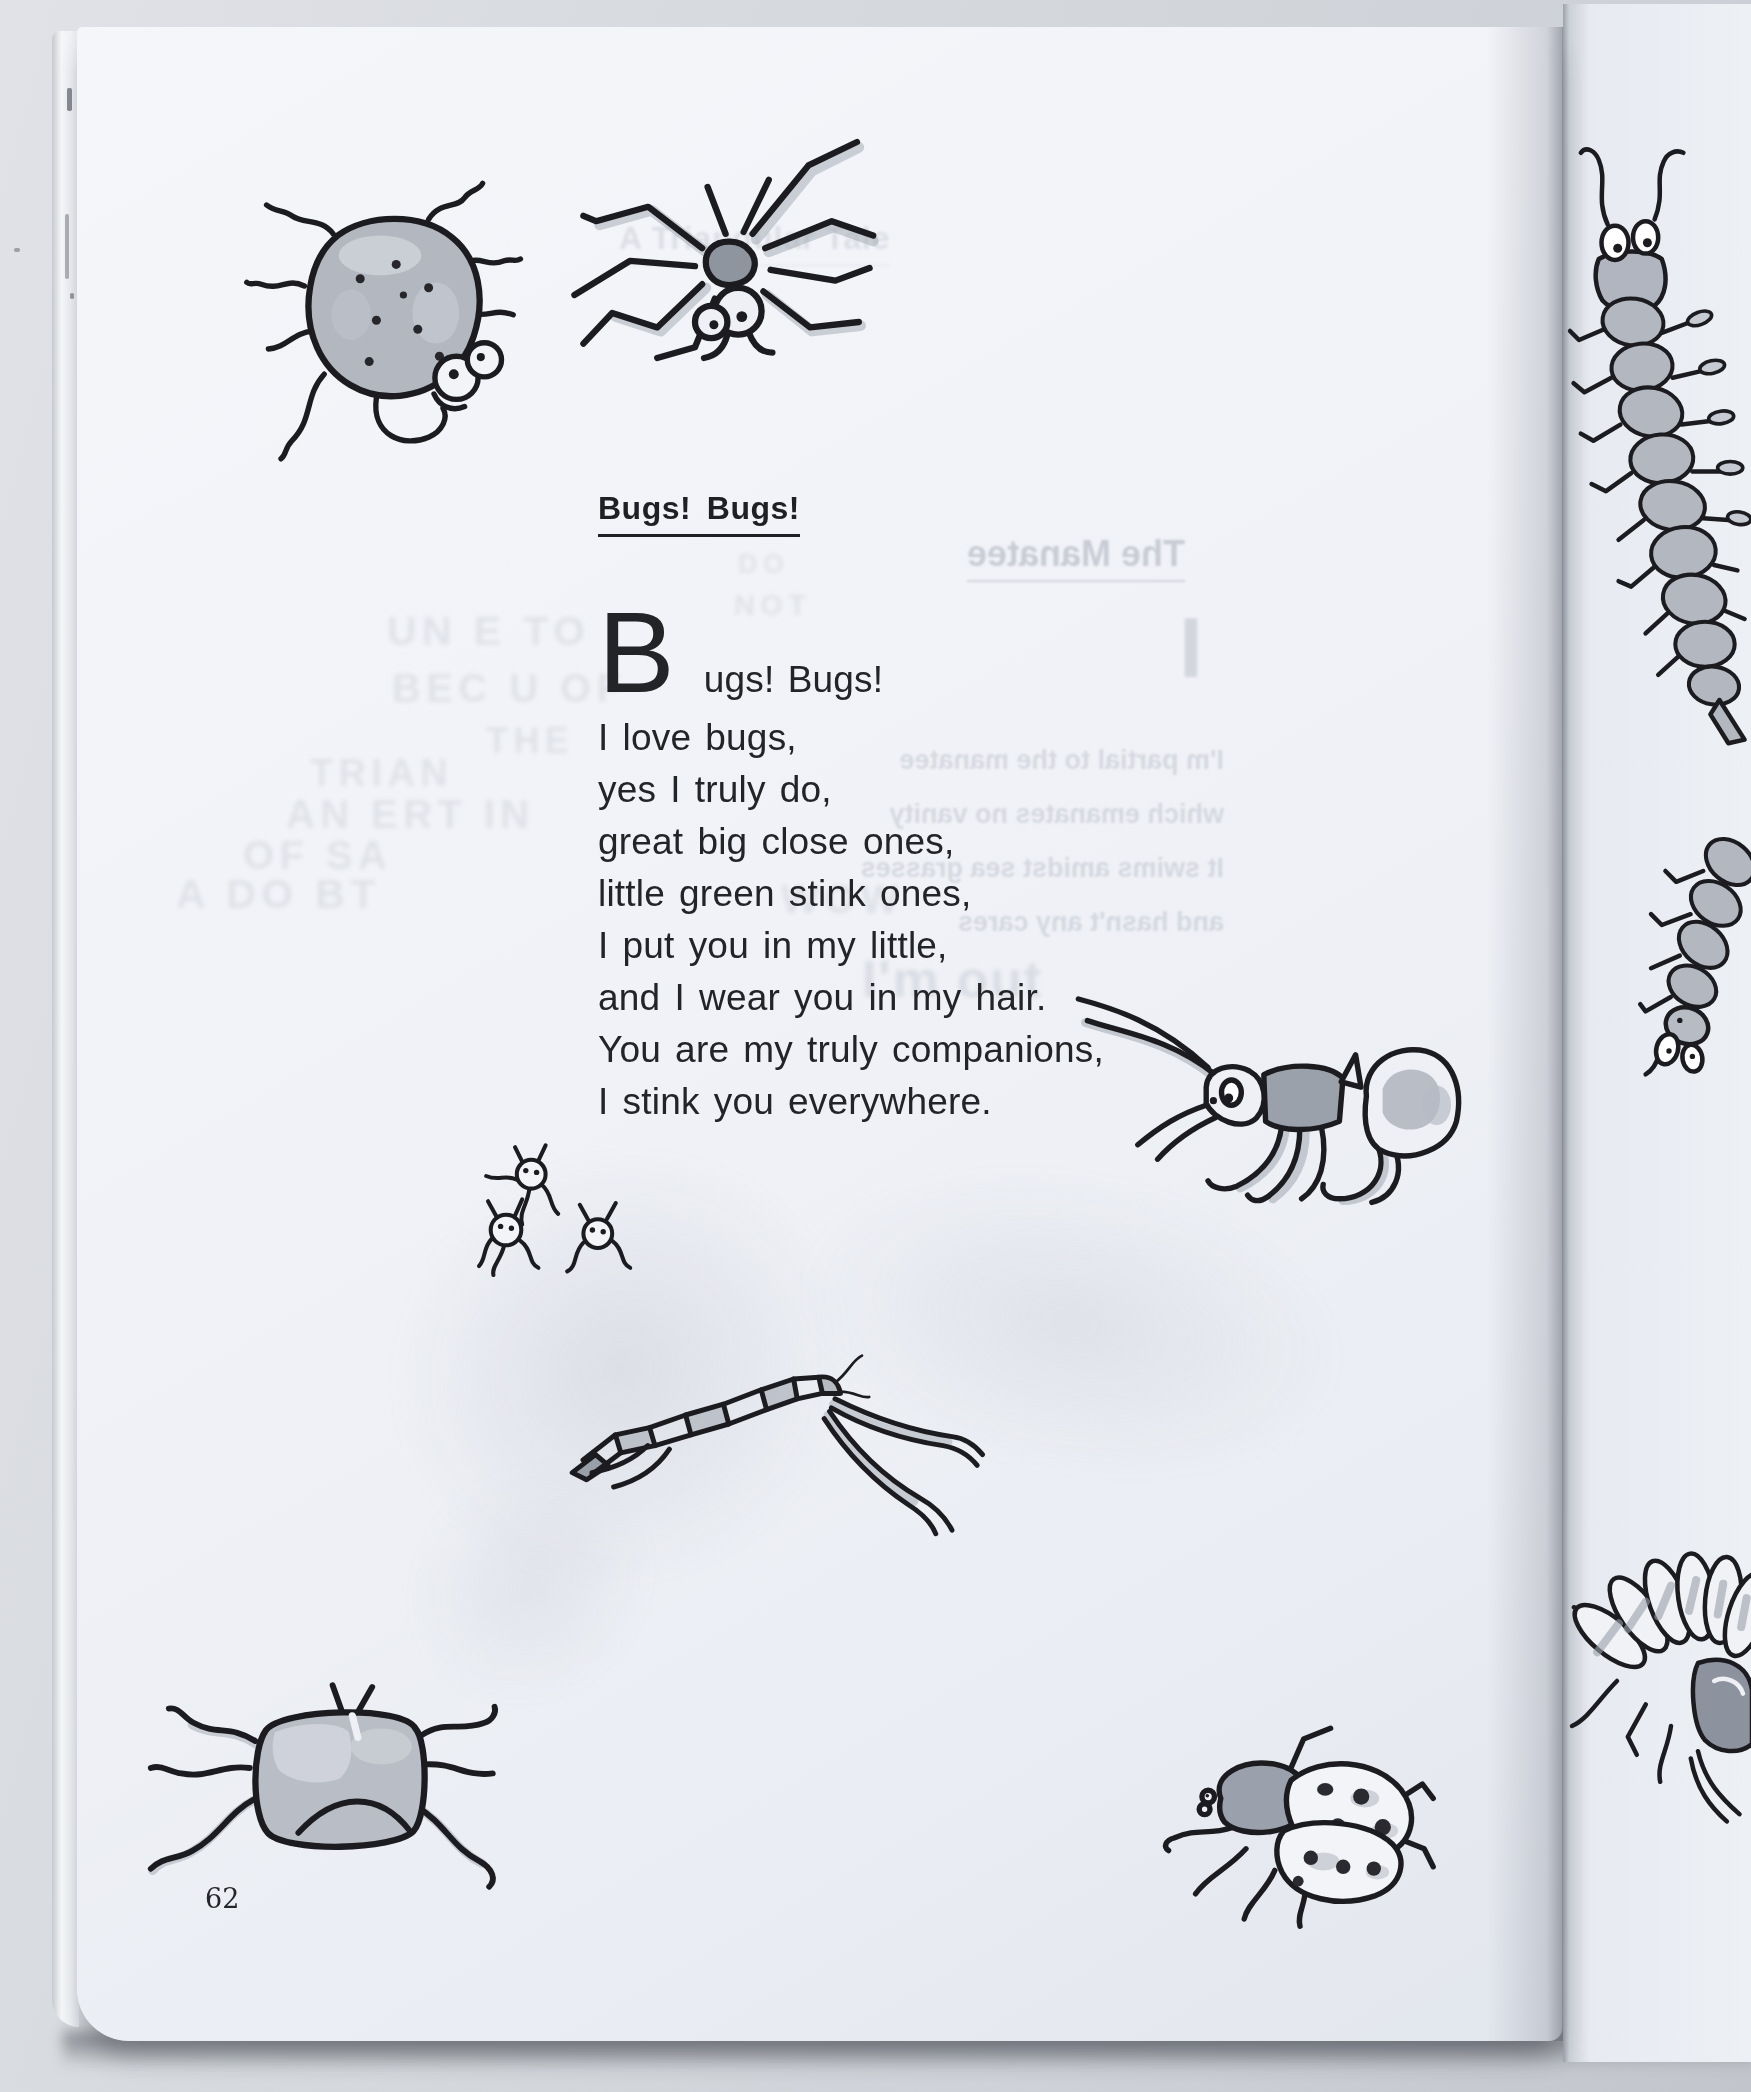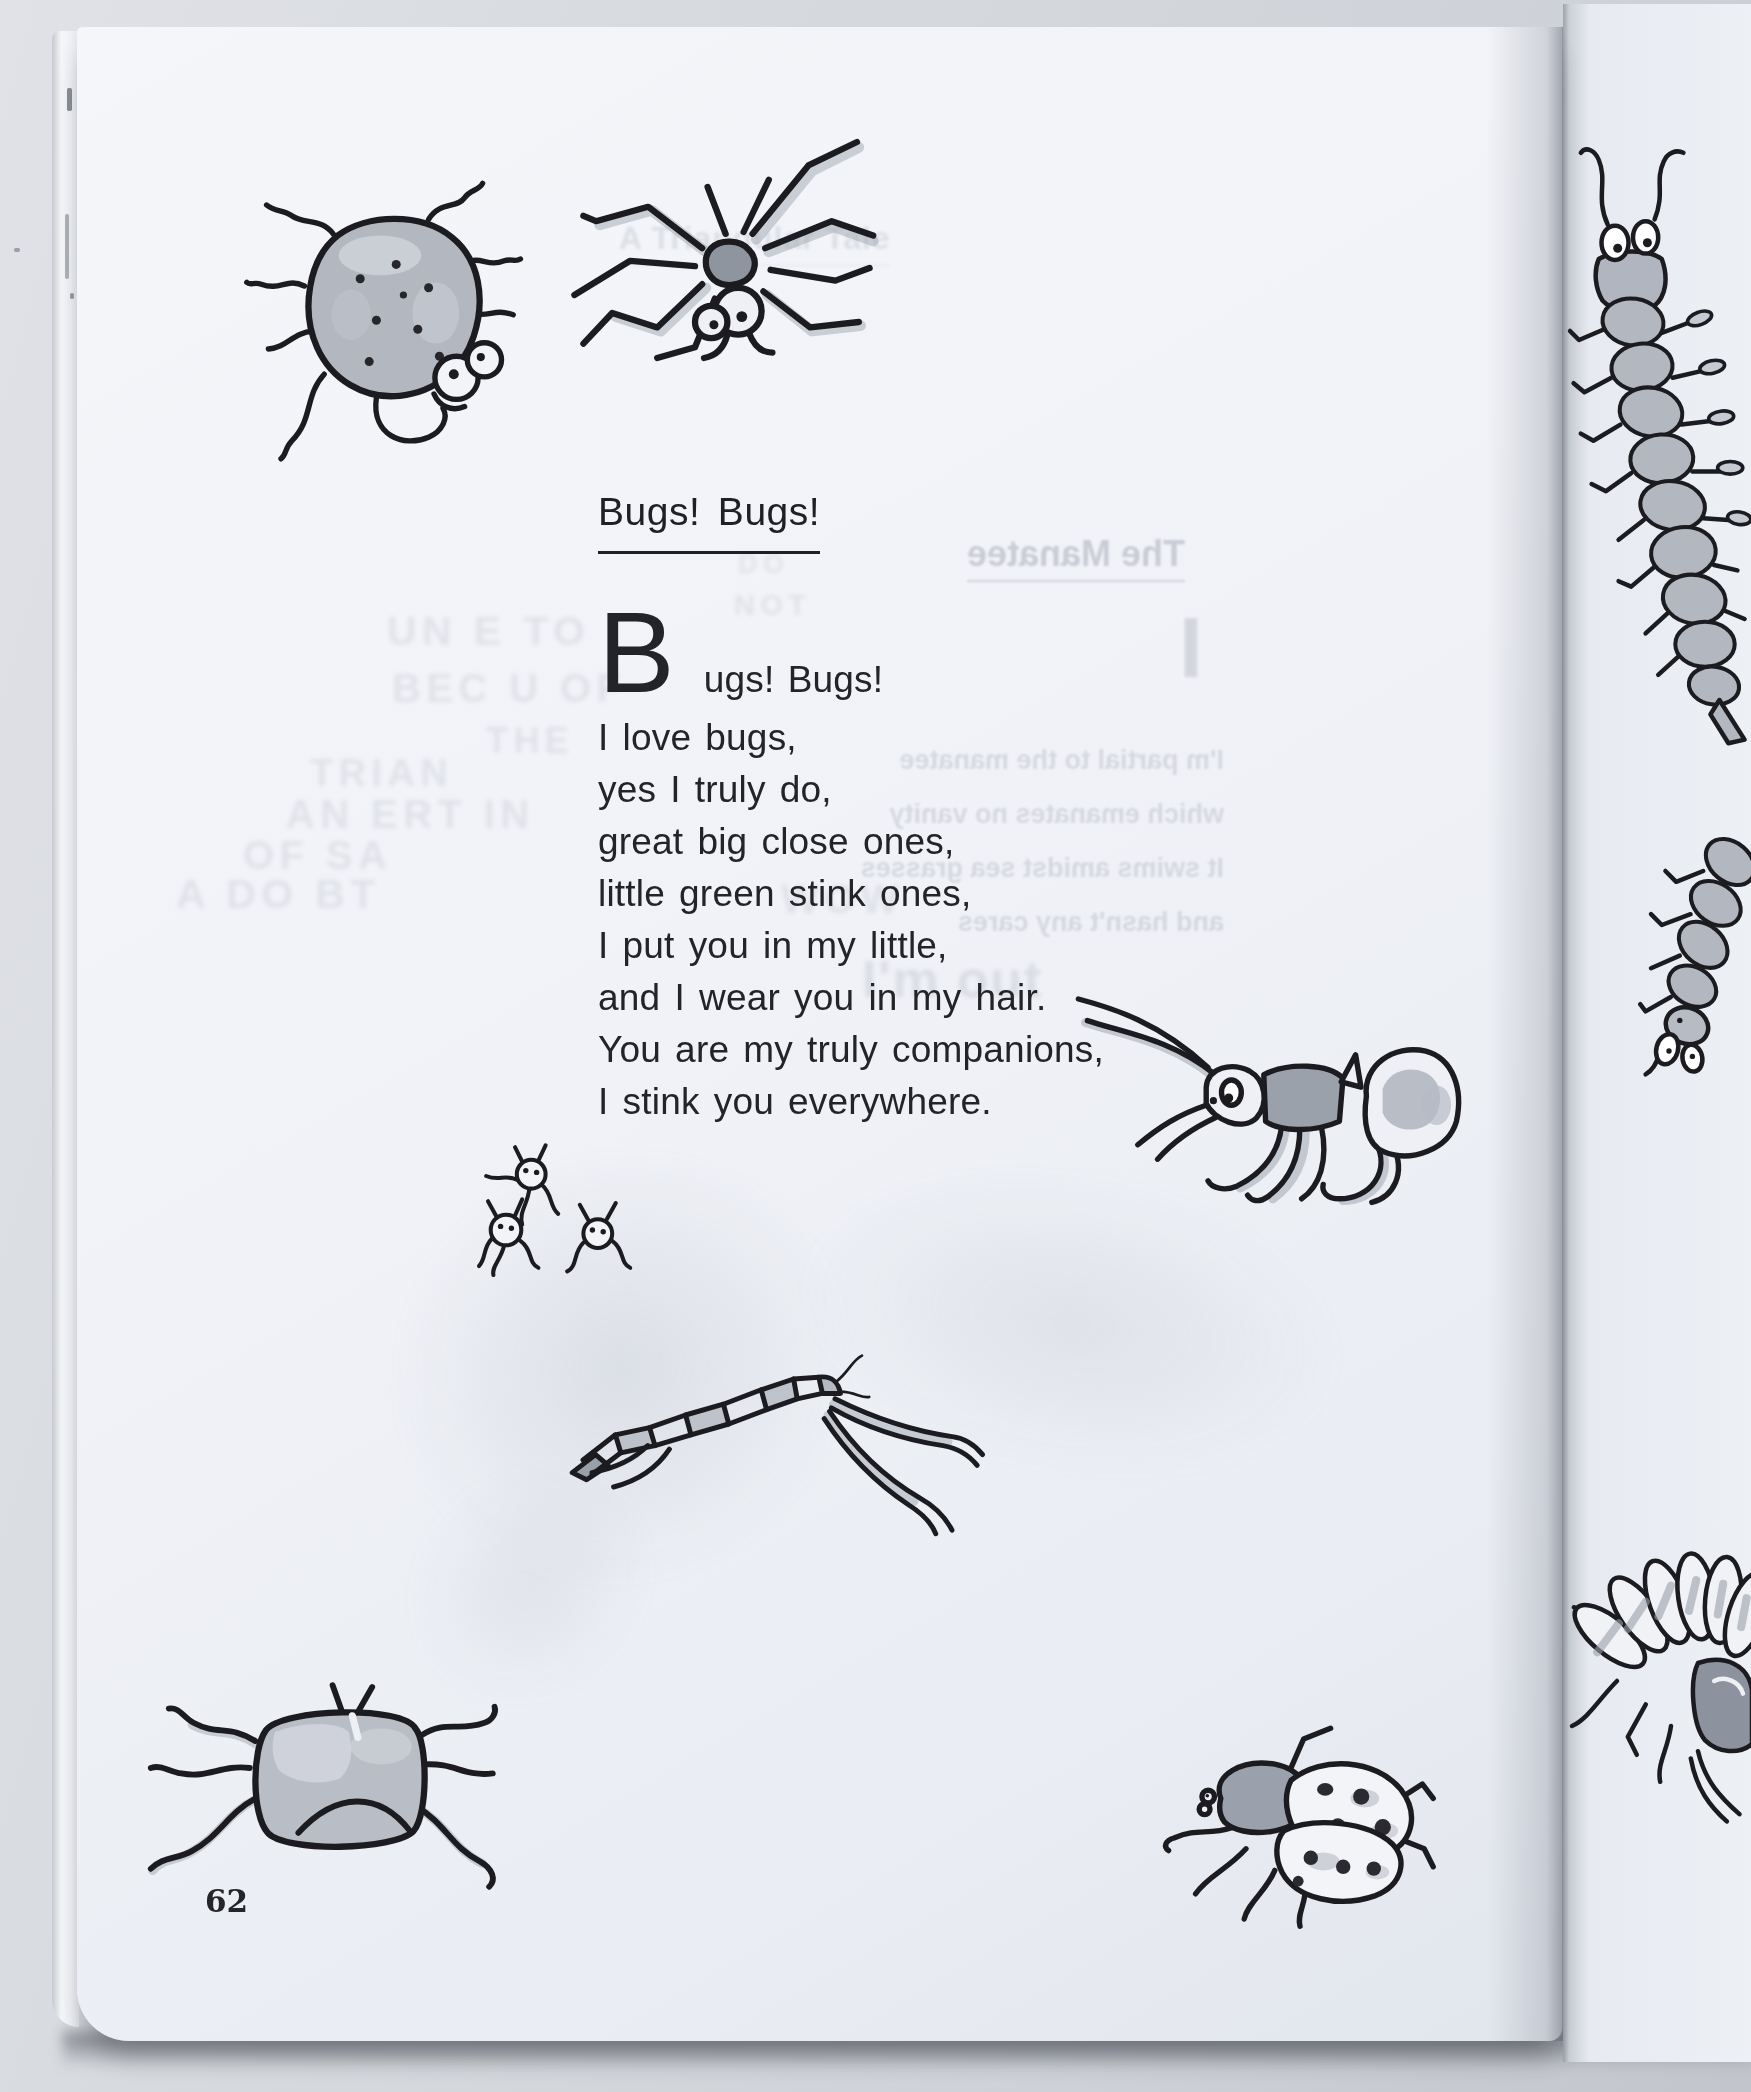--- a/index.html
+++ b/index.html
@@ -25,27 +25,27 @@
   .ghost-header{font-size:32px;letter-spacing:0.9px;opacity:.17;filter:blur(1.4px);
     border-bottom:1.8px solid rgba(111,117,133,.9);padding-bottom:8px;}
   .ghost-mirror-title{font-size:36px;opacity:.3;filter:blur(0.9px);transform:scaleX(-1);
     border-bottom:2.7px solid rgba(111,117,133,.8);padding-bottom:5.4px;}
   .ghost-mirror-block{width:558px;font-size:27px;line-height:54px;font-weight:600;
     opacity:.2;filter:blur(1.3px);transform:scaleX(-1);color:#6f7585;white-space:nowrap;}
   .ghost-dropcap{font-size:86px;opacity:.22;filter:blur(1.4px);}
   .ghost-frag{letter-spacing:5.4px;opacity:.13;filter:blur(2.3px);}
   .swoosh{border-radius:50%;}
   
-  .title{color:#1e2024;font-size:39px;font-weight:normal;letter-spacing:0.5px;word-spacing:6.3px;
-    padding-bottom:17px;border-bottom:3.2px solid #1e2024;white-space:nowrap;}
+  .title{color:#1e2024;font-size:32px;font-weight:bold;letter-spacing:0.5px;word-spacing:6.3px;
+    padding-bottom:7px;border-bottom:3.2px solid #1e2024;white-space:nowrap;}
   .poem-first{display:flex;align-items:baseline;color:#222428;}
   .poem-first .cap{font-size:115px;line-height:.78;}
   .poem-first .rest{font-size:37px;padding-left:8px;letter-spacing:0.2px;word-spacing:2.7px;margin-left:21px;}
   .poem-lines{color:#222428;font-size:37px;line-height:52px;letter-spacing:0.2px;word-spacing:3.6px;white-space:nowrap;}
-  .pagenum{font-family:"DejaVu Serif","Liberation Serif",serif;font-size:31px;font-weight:bold;color:#26262a;}
+  .pagenum{font-family:"DejaVu Serif","Liberation Serif",serif;font-size:27px;font-weight:normal;color:#26262a;}
   .bug{position:absolute;}
   .bug svg{overflow:visible;display:block;}
 </style>
 </head>
 <body>
 
 <div class="scene">
 
   <div class="abs page-bottom-shadow"></div>
   <div class="abs page-edge"></div>

